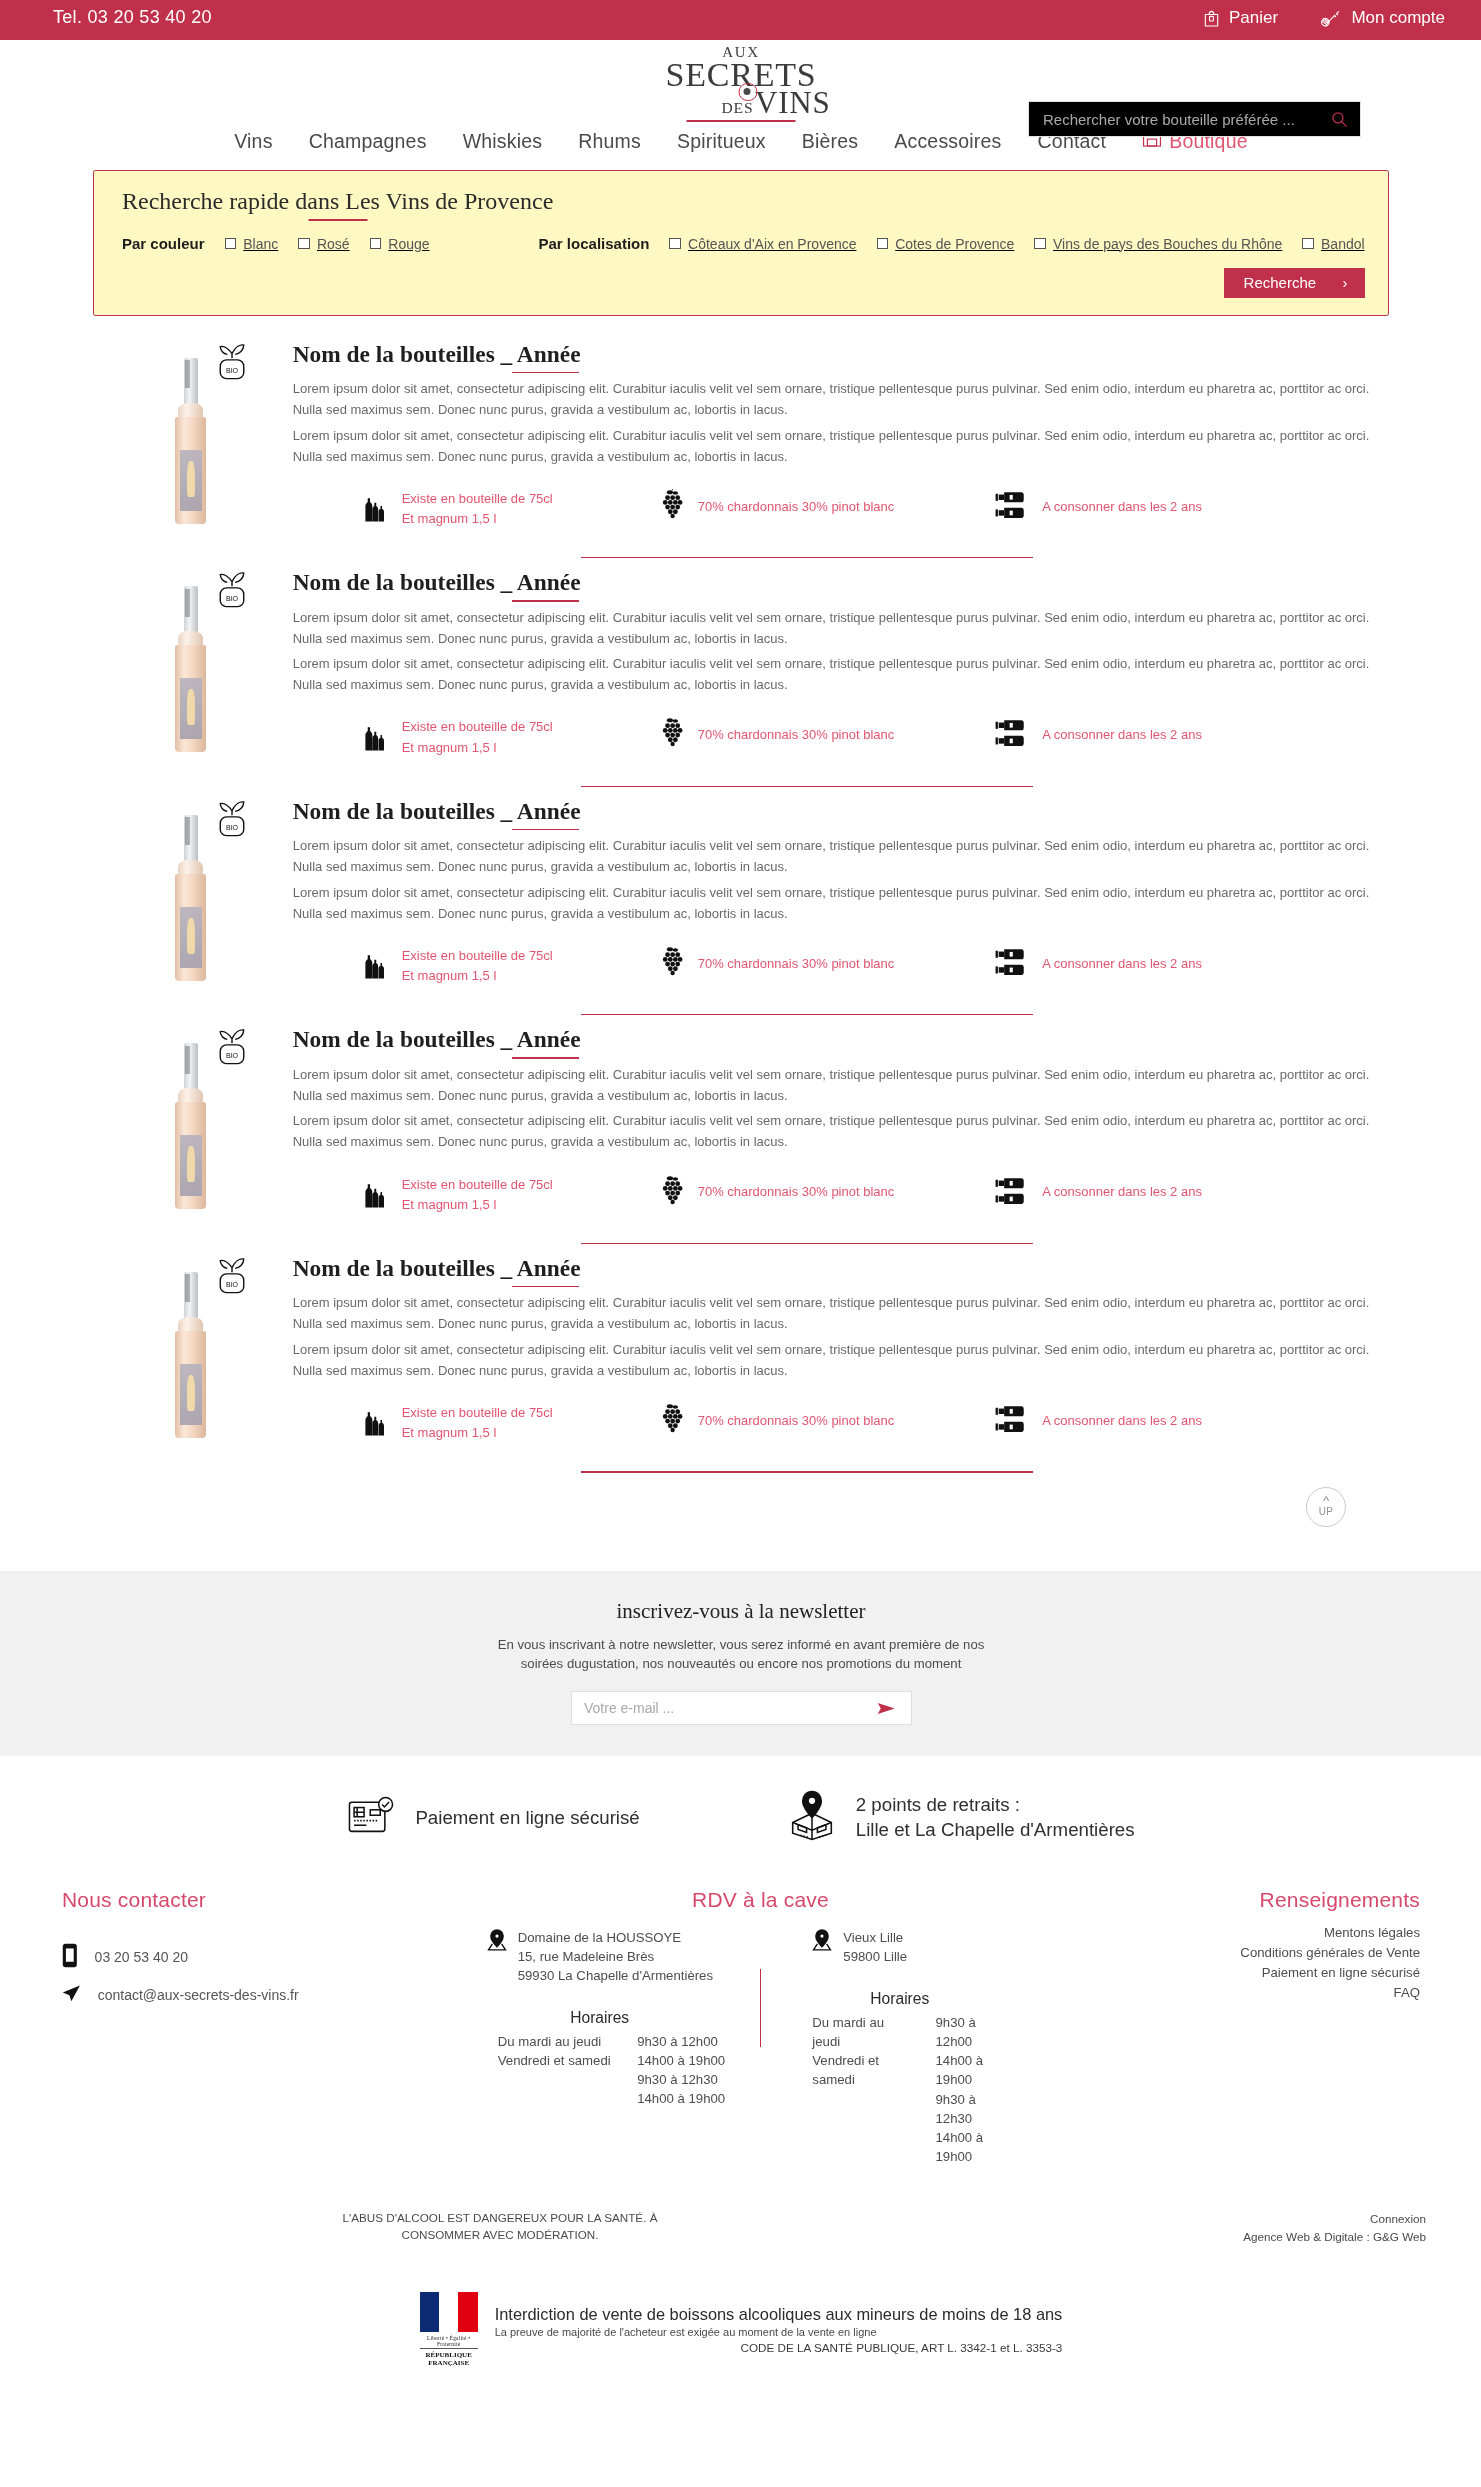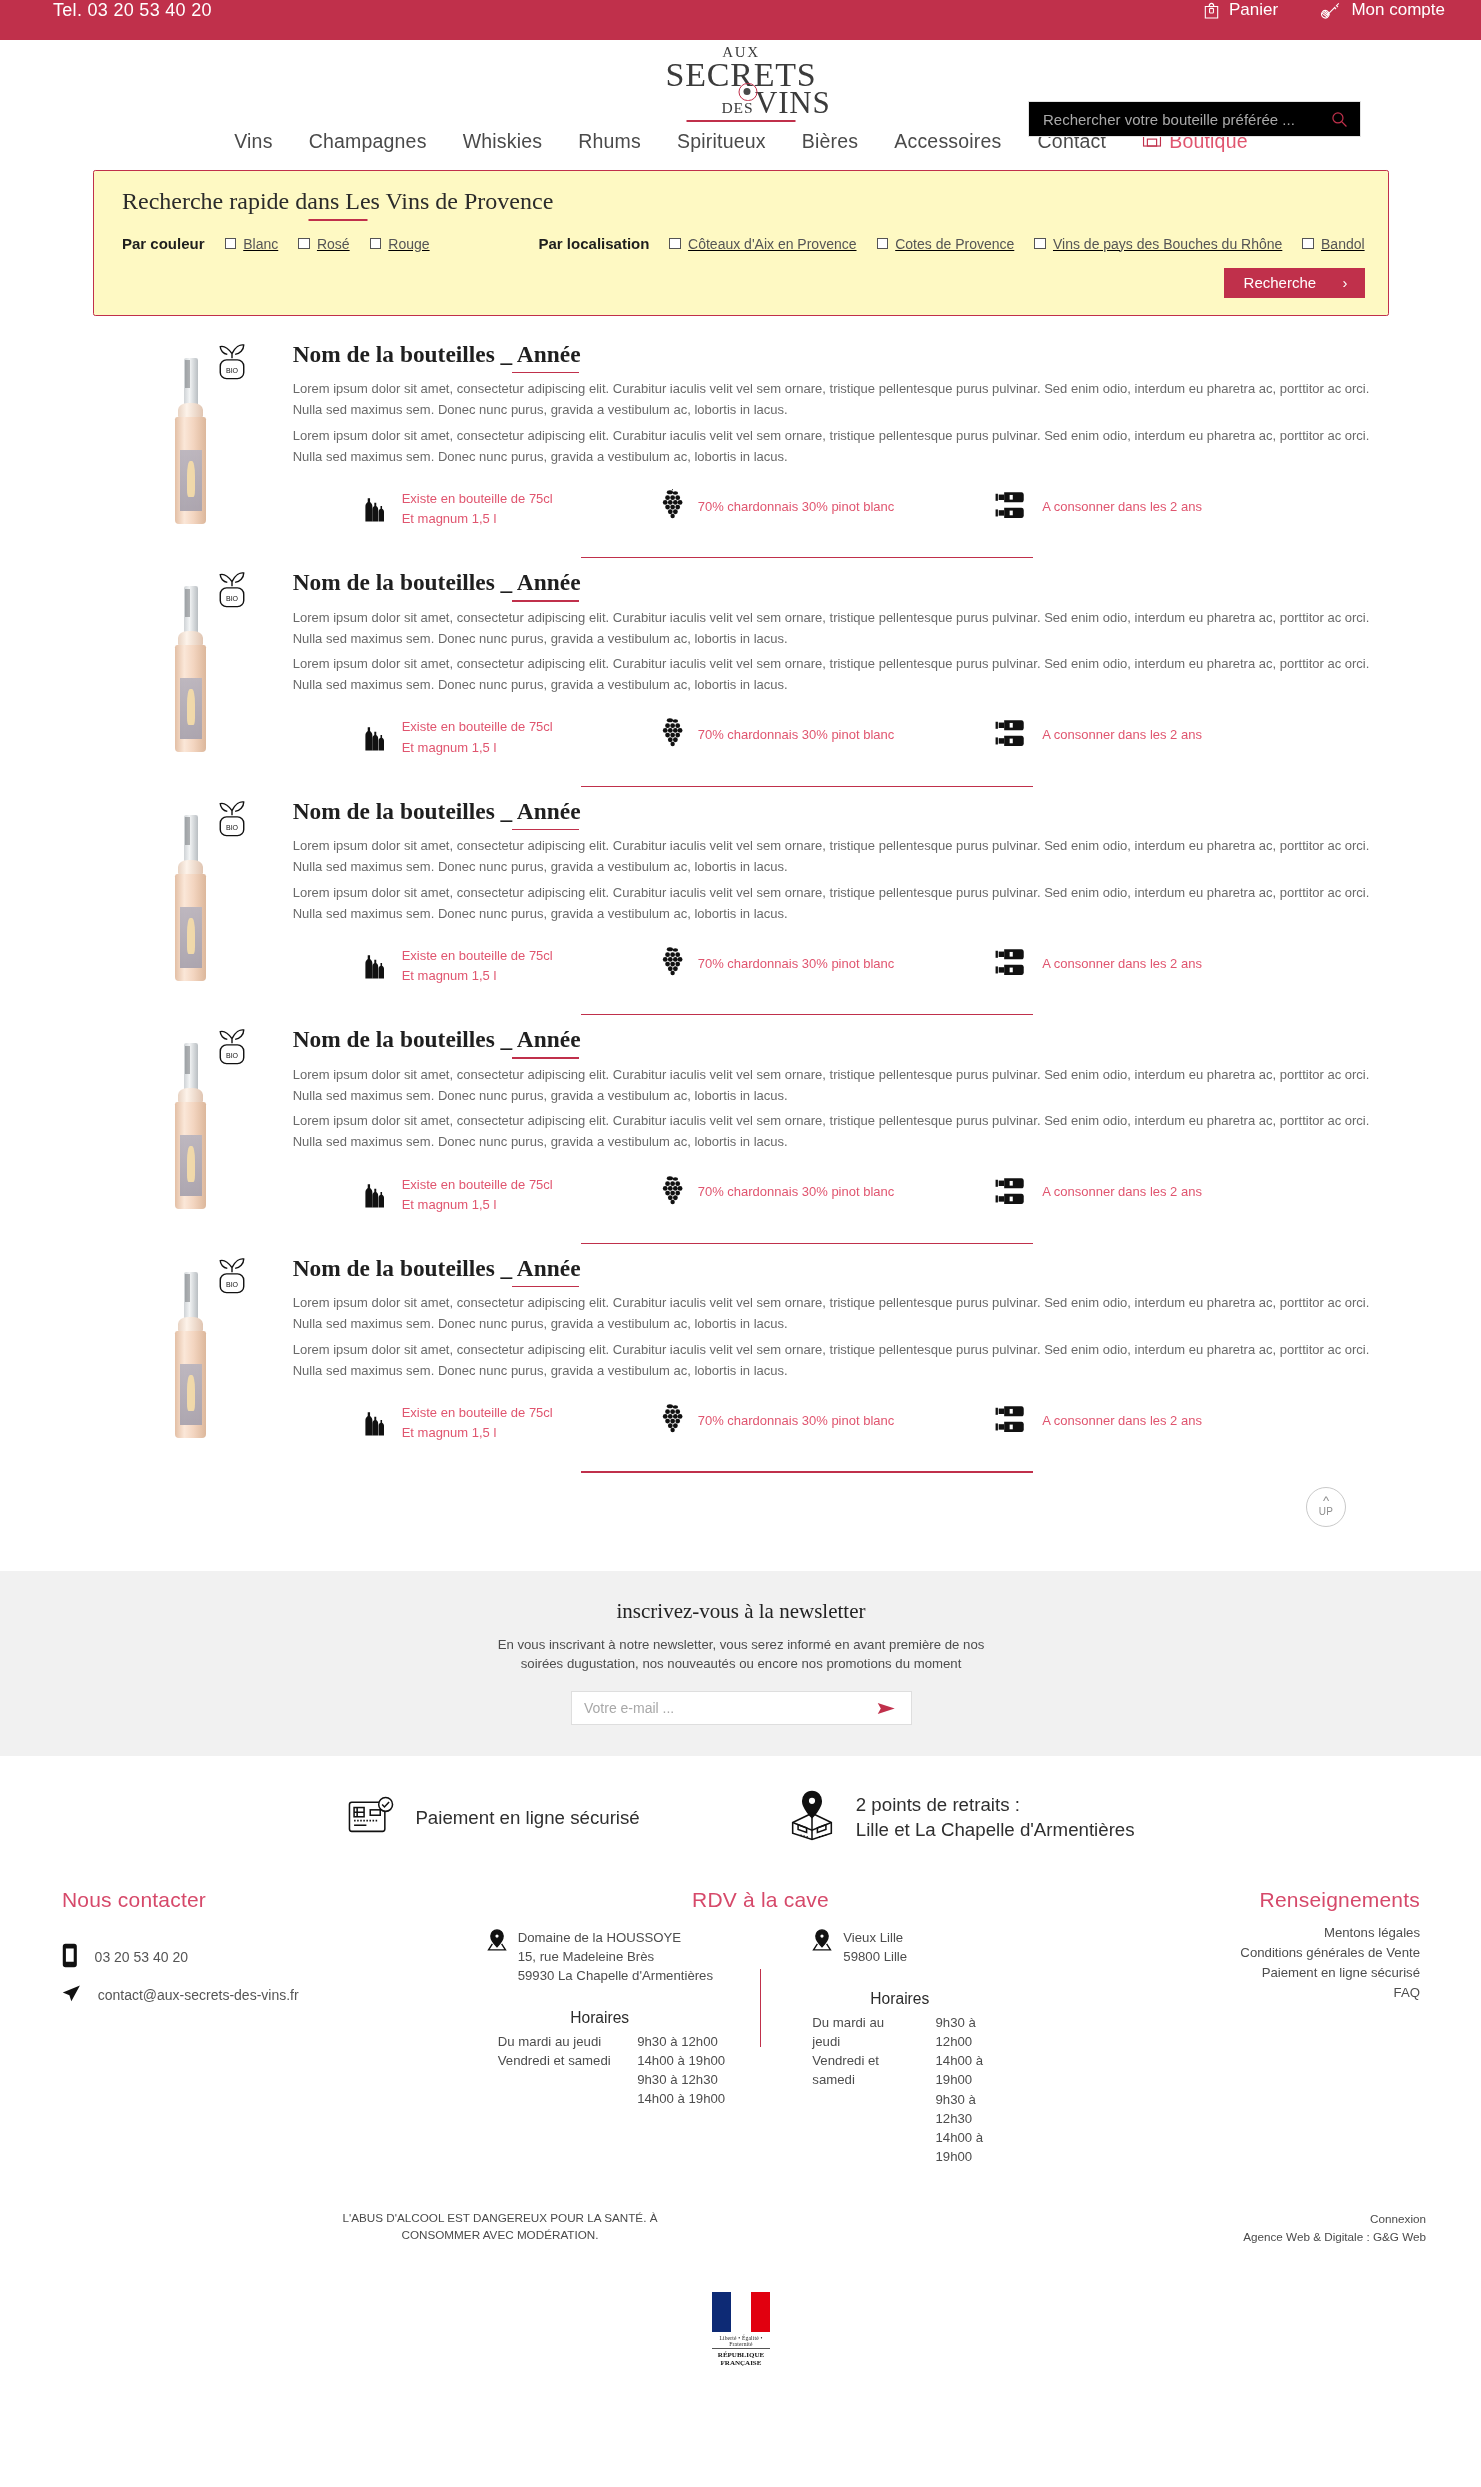--- a/index.html
+++ b/index.html
@@ -8,21 +8,21 @@
     background: #fff;
     font-family: "Liberation Sans", sans-serif;
   }
   body { position: relative; }
 
   
   .topbar {
     height: 40px;
     background: #c0304b;
     display: flex;
-    align-items: flex-start;
+    align-items: flex-end;
     justify-content: space-between;
     padding: 0 37px 12px 53px;
     color: #fff;
   }
   .topbar-phone { font-size: 18px; letter-spacing: 0.3px; }
   .topbar-right { display: flex; align-items: center; gap: 42px; }
   .topbar-link {
     display: flex; align-items: center; gap: 9.3px;
     font-size: 17px; color: #fff; cursor: pointer;
   }
@@ -1091,14 +1091,19 @@
 <section class="agewarn">
   <div class="fr-flag">
     <div class="bands">
       <div class="b1"></div>
       <div class="b2"></div>
       <div class="b3"></div>
     </div>
     <div class="motto">Liberté • Égalité • Fraternité</div>
     <div class="rf">RÉPUBLIQUE FRANÇAISE</div>
   </div>
+  <div class="agewarn-text">
+    <div class="t1">Interdiction de vente de boissons alcooliques aux mineurs de moins de 18 ans</div>
+    <div class="t2">La preuve de majorité de l'acheteur est exigée au moment de la vente en ligne</div>
+    <div class="t3">CODE DE LA SANTÉ PUBLIQUE, ART L. 3342-1 et L. 3353-3</div>
+  </div>
 </section>
 
 
 </body></html>

